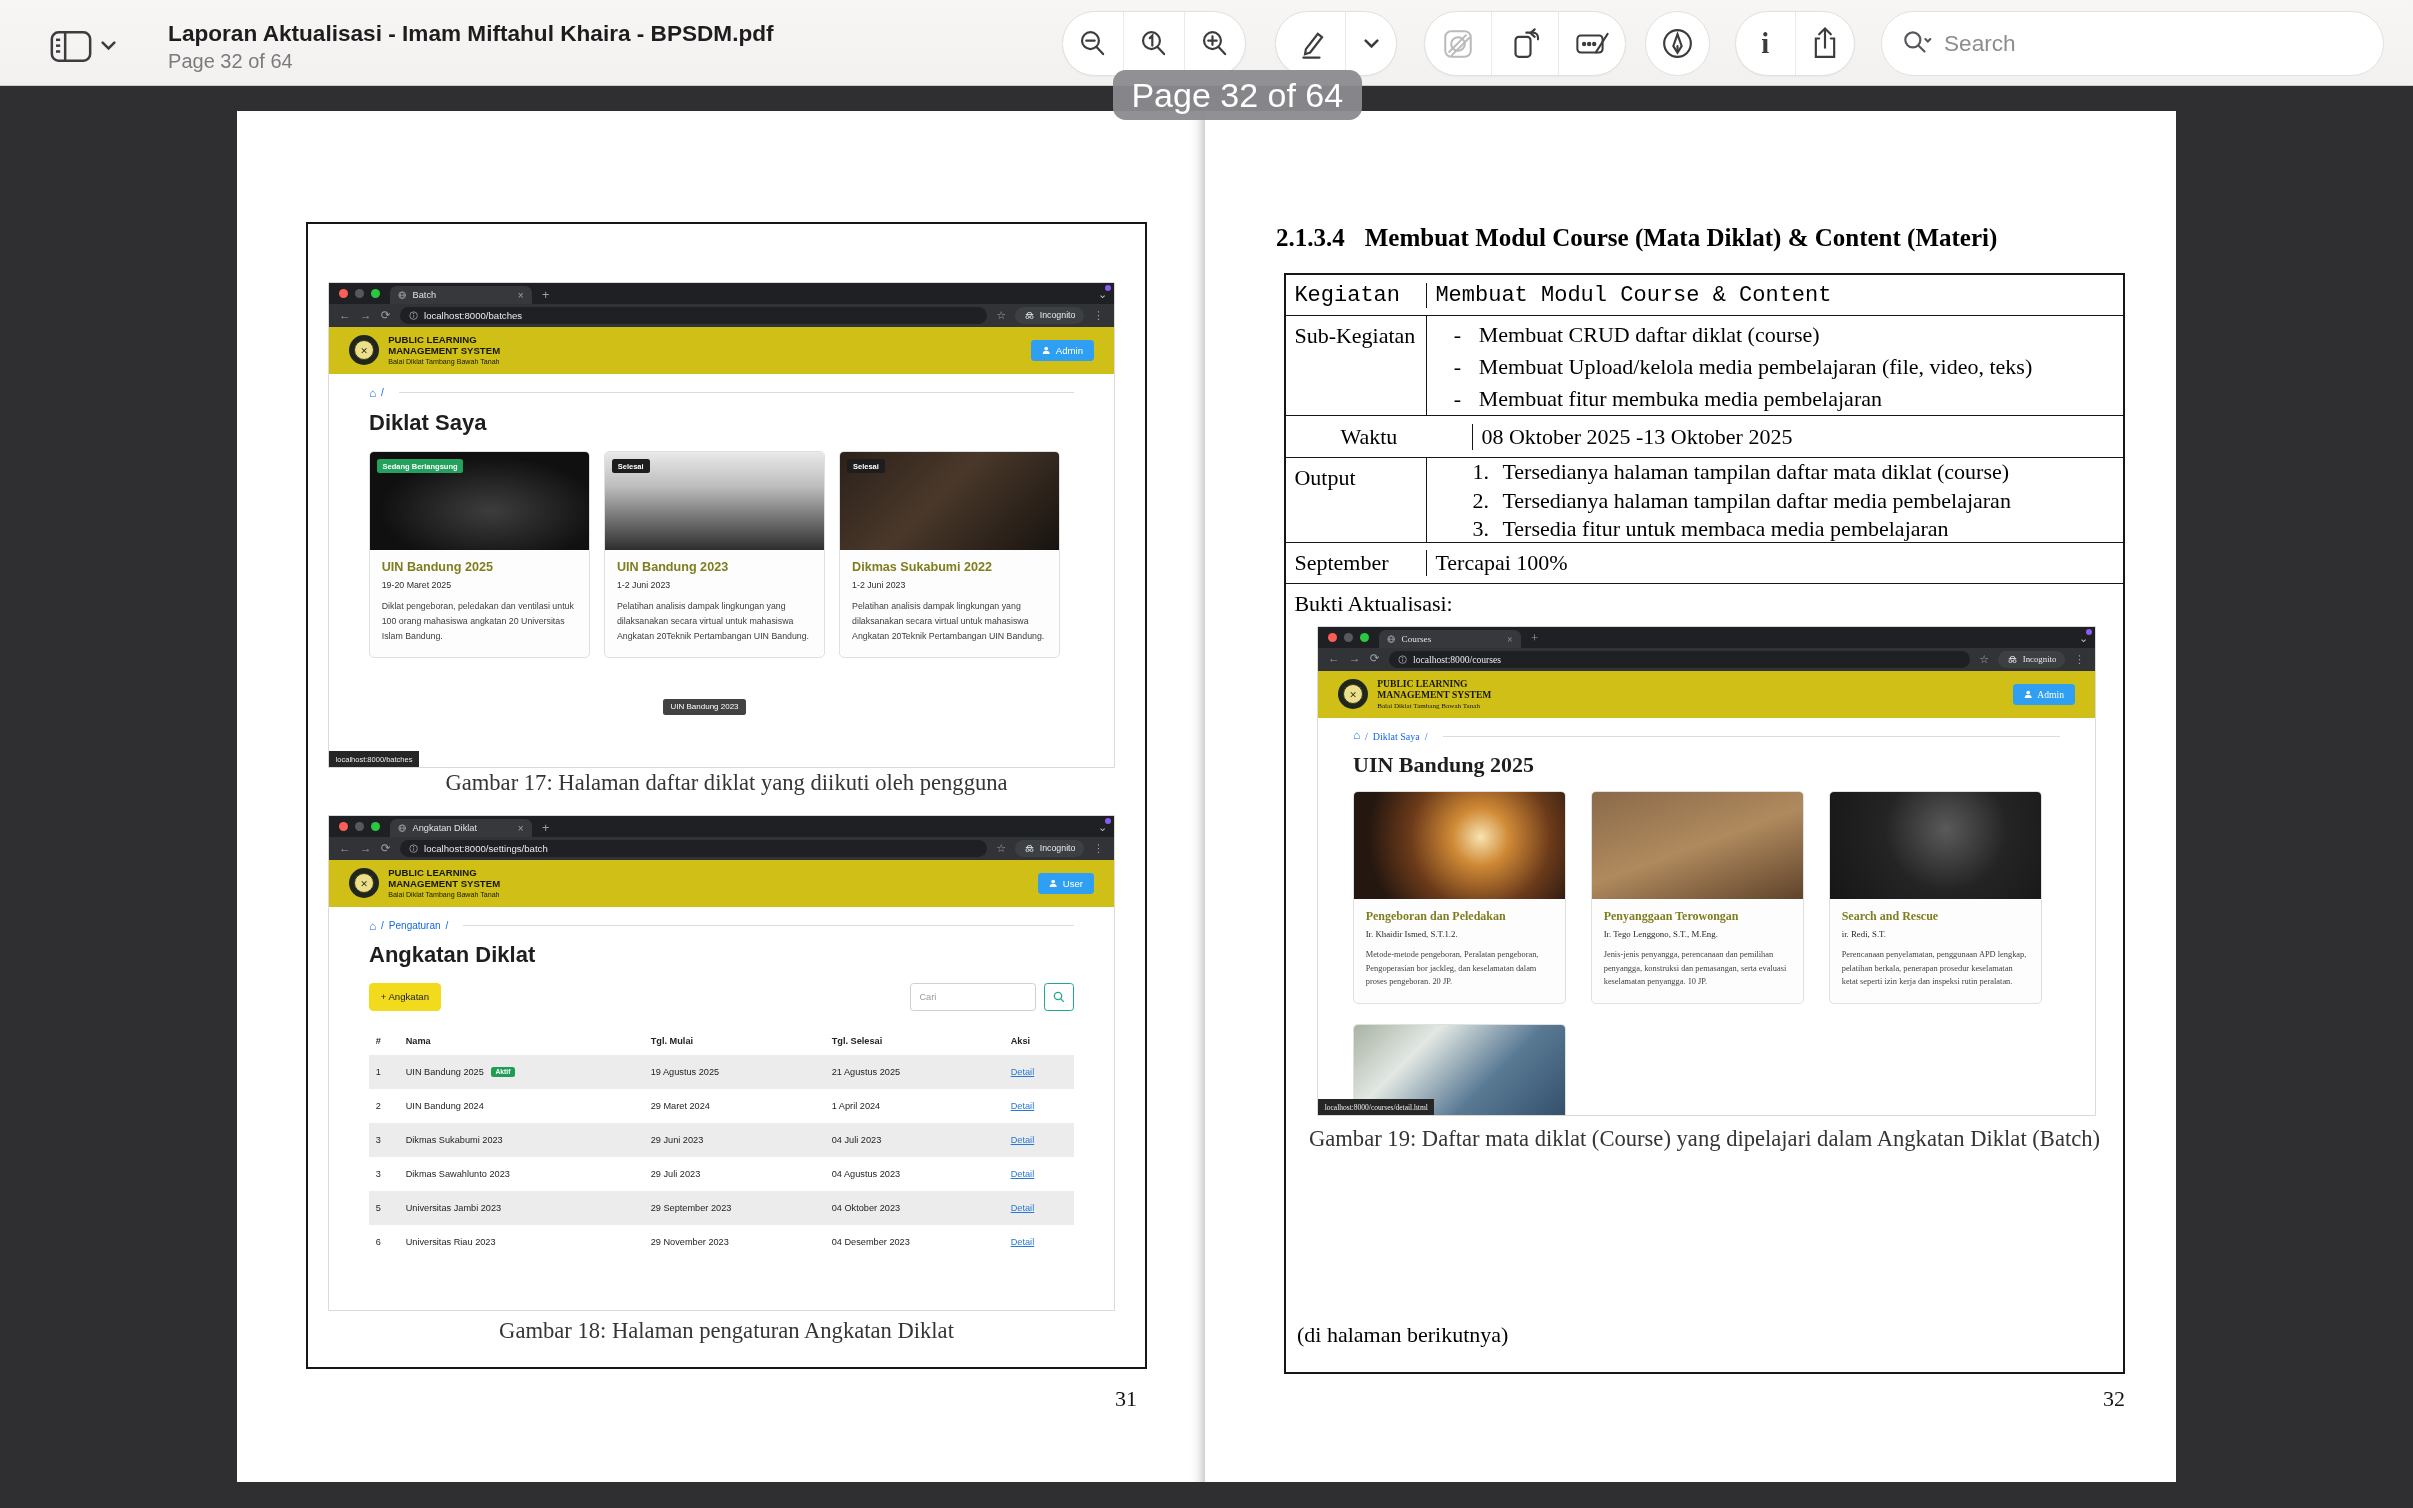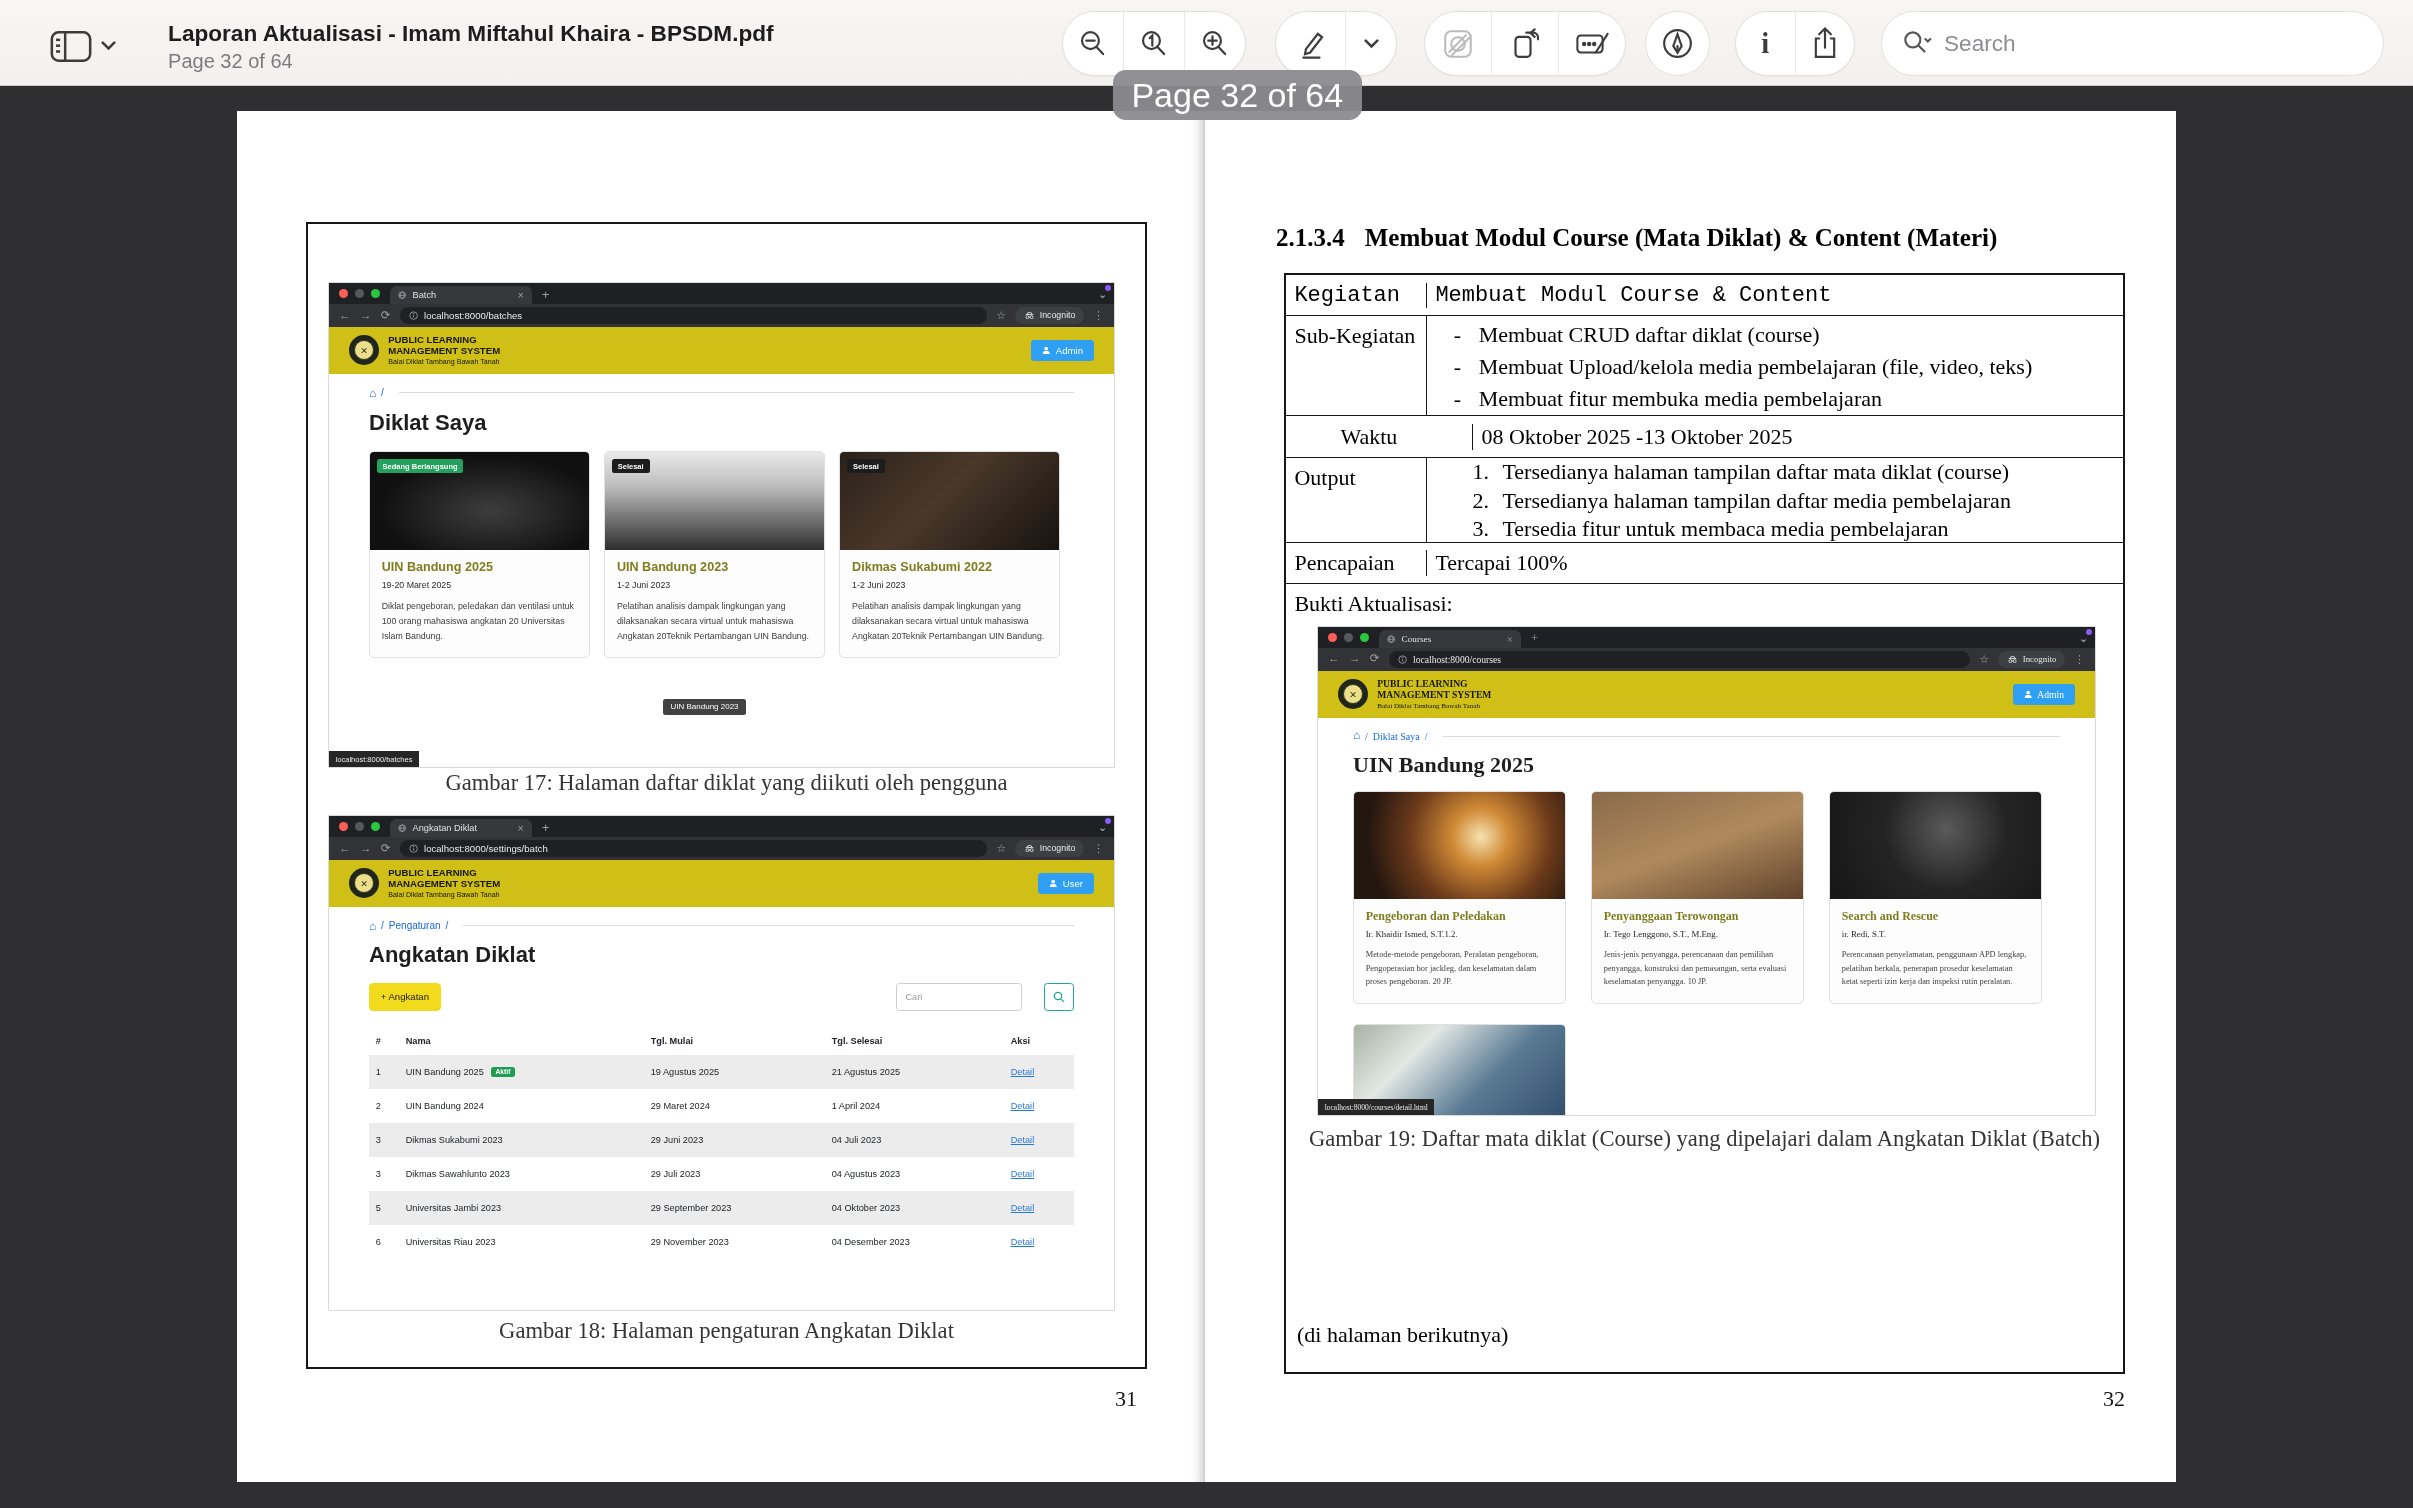--- a/index.html
+++ b/index.html
@@ -88,21 +88,21 @@
   .cbadge.green{background:#23a15d}.cbadge.dark{background:#1d1d1d}
   .dbody{padding:10px 11.7px 13.4px;}
   .ctitle{color:#7f7d1e;font-weight:700;font-size:12.6px;}
   .cdate{font-size:8.8px;color:#2b2b2b;margin-top:5.9px;}
   .cdesc{font-size:8.8px;color:#3d3d3d;margin-top:8.4px;line-height:1.7;}
   .hovertip{position:absolute;background:#424242;color:#fff;font-size:8px;padding:3.4px 7.5px;border-radius:2.5px;z-index:4;}
 
   
   .btn-yellow{background:#f2db1c;color:#1c1c1c;font-size:9.6px;padding:8.4px 11.7px;border-radius:4.2px;display:inline-block;}
   .findrow{display:flex;justify-content:space-between;align-items:center;margin-top:15px;}
-  .caribox{display:flex;gap:22px;align-items:center;}
+  .caribox{display:flex;gap:8px;align-items:center;}
   .cari-in{width:126px;height:28px;border:0.8px solid #cfcfcf;border-radius:3.4px;padding:0 8.4px;font-size:9.2px;
            color:#9a9a9a;display:flex;align-items:center;background:#fff;}
   .cari-btn{width:30px;height:28px;border:1.3px solid #1fa98c;border-radius:3.4px;display:flex;align-items:center;justify-content:center;background:#fff;}
   .atable{margin-top:17px;font-size:9.2px;color:#212529;}
   .arow{display:grid;grid-template-columns:30px 245px 181px 179px 1fr;align-items:center;padding:0 6.7px;height:34px;}
   .arow.head{font-weight:700;height:27px;}
   .arow.stripe{background:#ececec;}
   .alink{color:#2779d8;text-decoration:underline;}
   .aktif{background:#1f9d55;color:#fff;border-radius:2.5px;font-size:6.7px;font-weight:700;padding:1.7px 5px;margin-left:6.7px;}
   .nmcell{display:flex;align-items:center;}
@@ -570,21 +570,21 @@
                 <span class="n">2.</span>
                 <span>Tersedianya halaman tampilan daftar media pembelajaran</span>
               </div>
             <div class="numline">
                 <span class="n">3.</span>
                 <span>Tersedia fitur untuk membaca media pembelajaran</span>
               </div>
           </div>
         </div>
         <div class="rrow vcenter" style="height:41px;">
-          <div class="rlabel">Pencapaian</div>
+          <div class="rlabel">September</div>
           <div class="rval">Tercapai 100%</div>
         </div>
         <div class="rrow bukti" style="height:781px;">
           <span>Bukti Aktualisasi:</span>
         </div>
 
         <div class="browser" style="left:32px;top:352px;width:777px;height:488px;">
           <div class="tabbar">
             <span class="traffic">
                 <span class="tdot r"></span>

